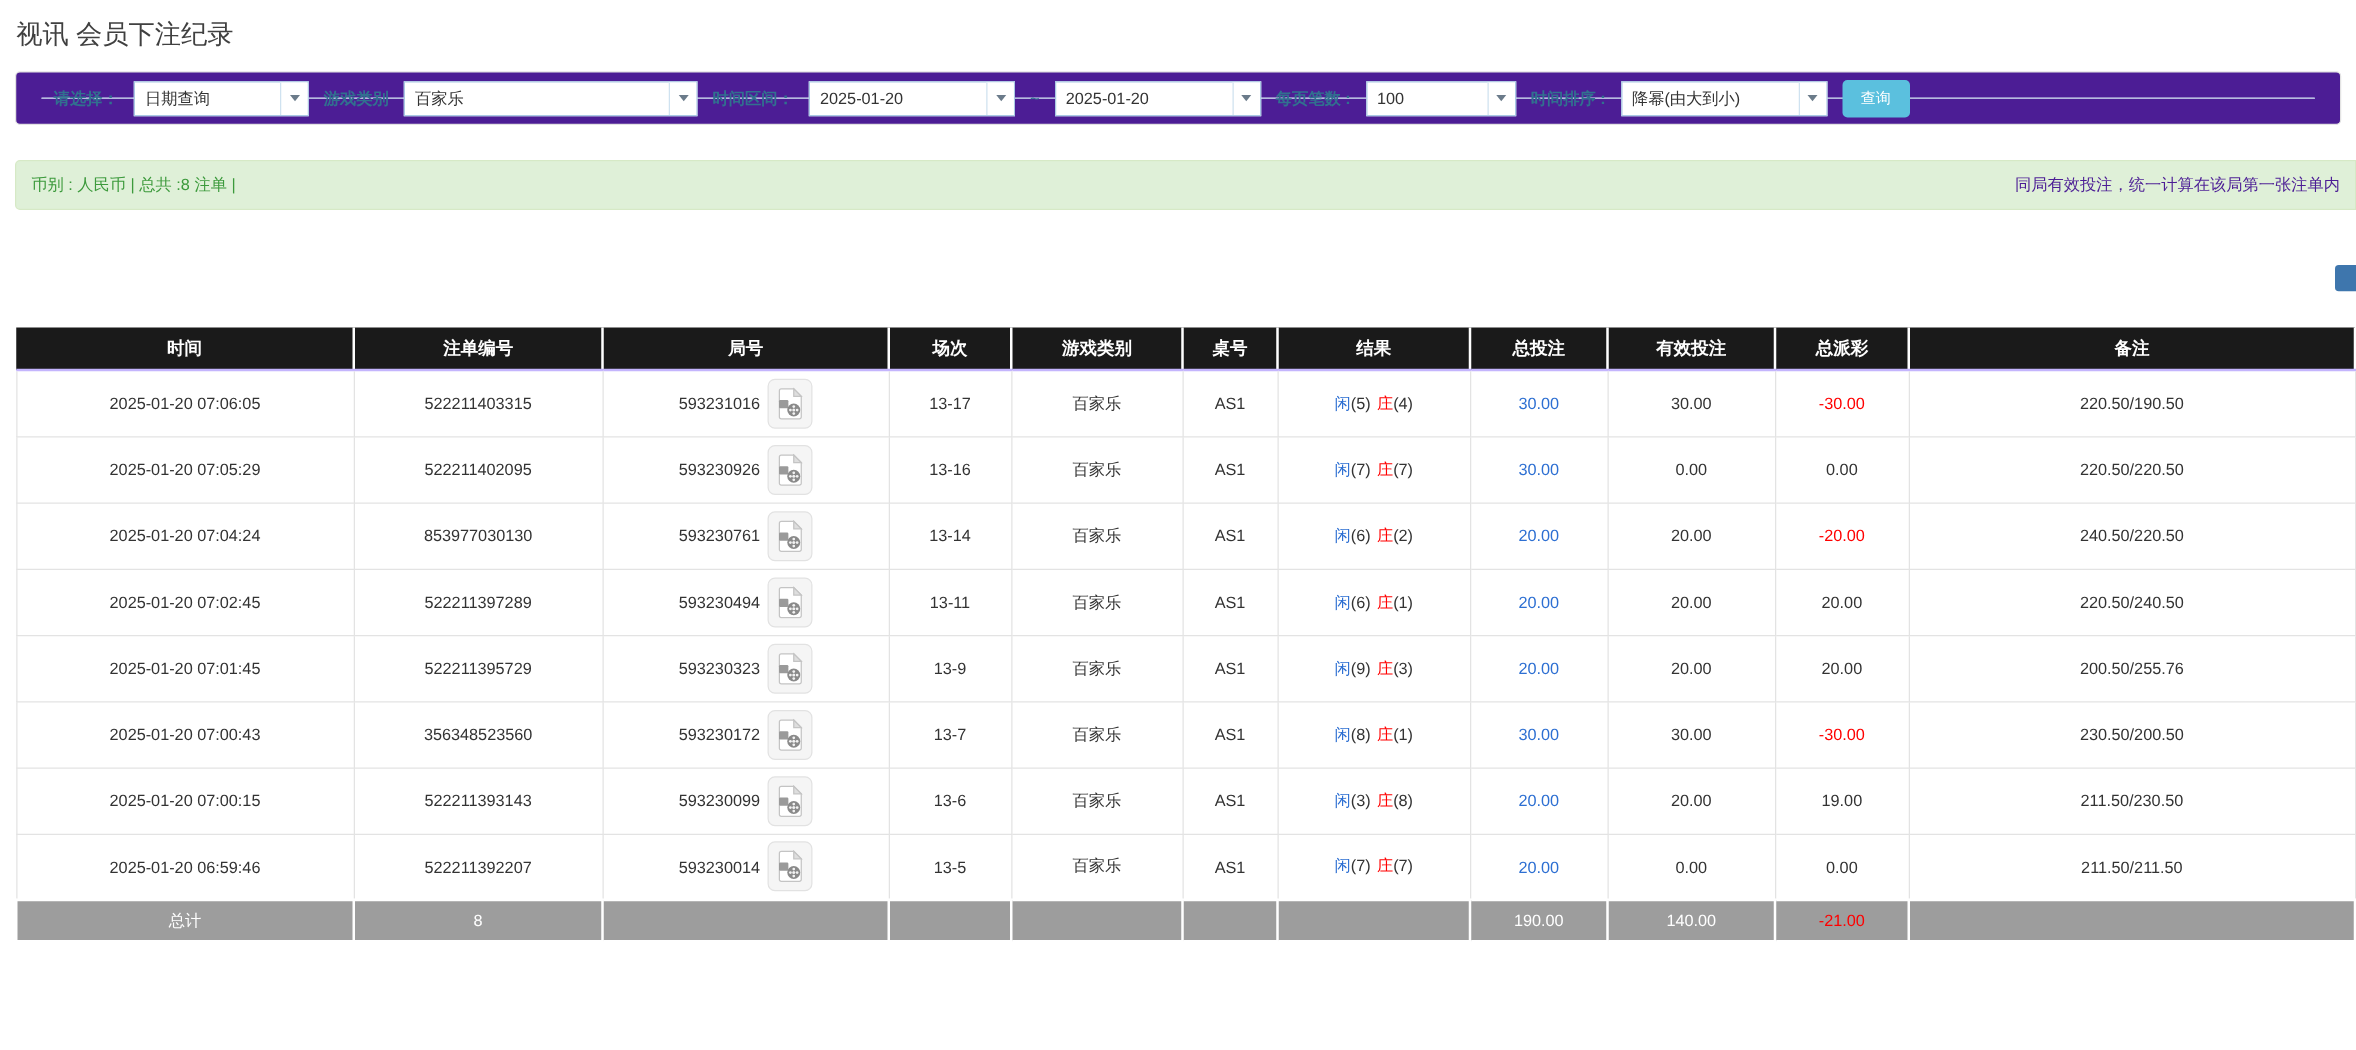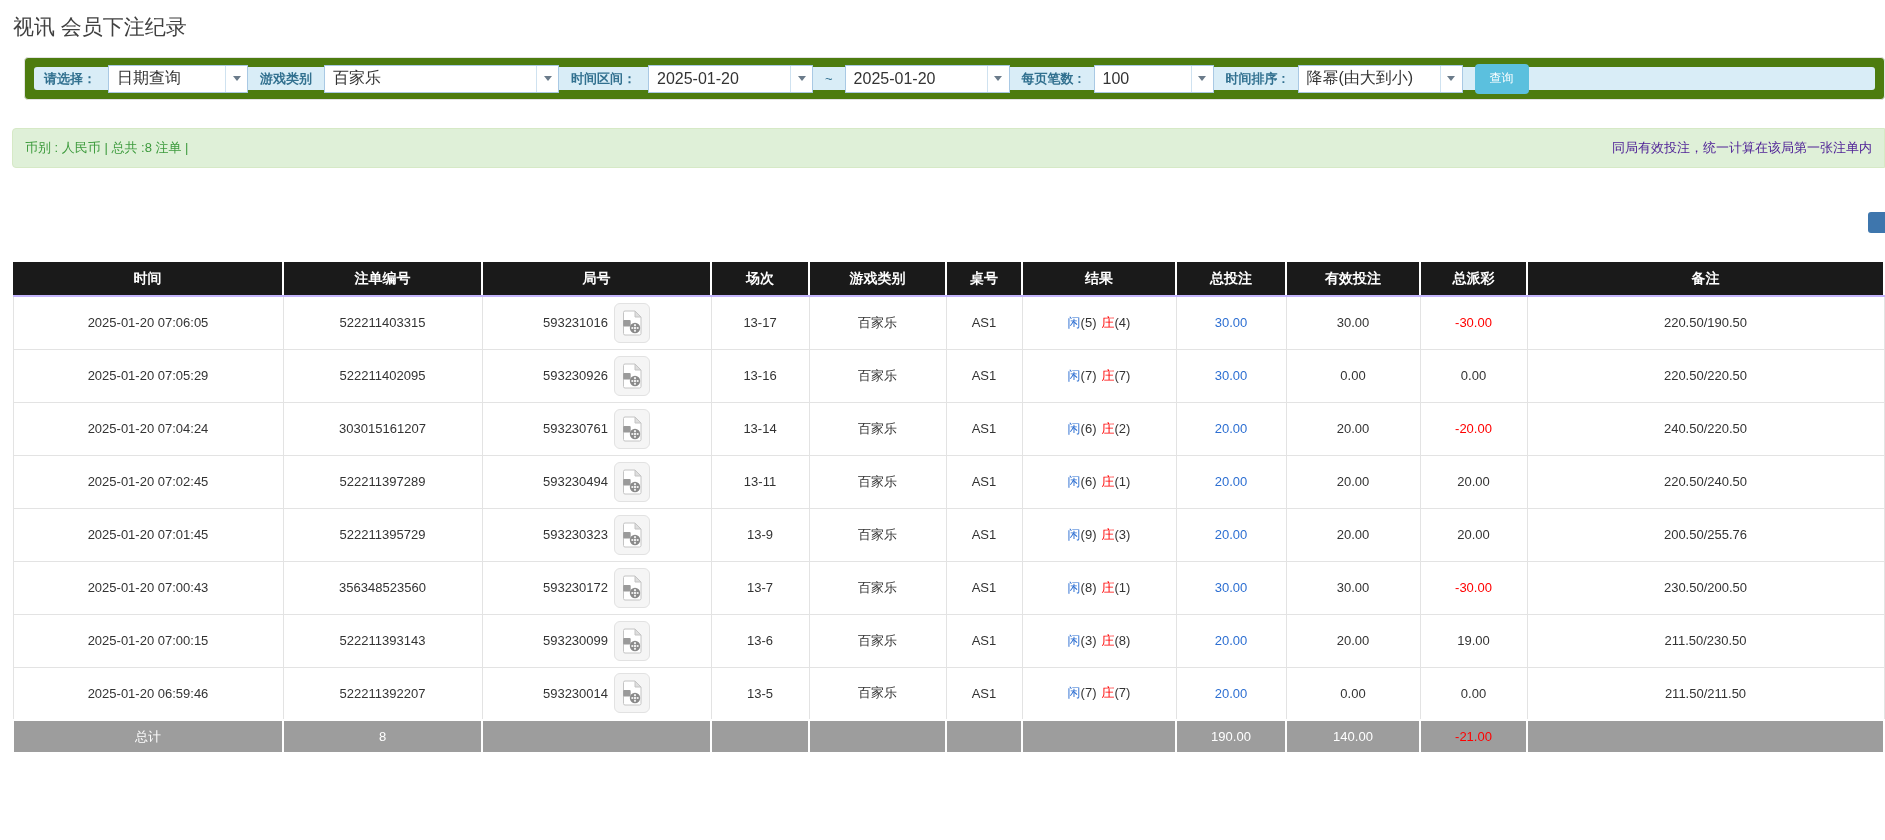--- a/index.html
+++ b/index.html
@@ -2,27 +2,27 @@
 <html style="--accent: #5bc0de; --info-bg: #d9edf7; --success-bg: #dff0d8; --header-bg: #1a1a1a; --footer-bg: #9d9d9d; --link-blue: #2d6fd2;"><head>
 <meta charset="utf-8">
 <style>
   * { box-sizing: border-box; }
   body { margin:0; background:#fff; font-family:"Liberation Sans", sans-serif; }
   .page { position:relative; width:1885px; height:786px; background:#fff; overflow:hidden; }
 
   .page-title { position:absolute; left:13px; top:13px; font-size:21px; color:#404040; }
 
   
-  .filter-panel { position:absolute; left:24px; top:57px; width:1861px; height:43px;
-    border:1px solid #e3e3e3; border-radius:4px; background:#4d7c0f; padding:9px; }
+  .filter-panel { position:absolute; left:12px; top:57px; width:1861px; height:43px;
+    border:1px solid #e3e3e3; border-radius:4px; background:#4c1d95; padding:20px; }
   .filter-bar { background:var(--info-bg); border-radius:3px; height:100%;
     display:flex; align-items:center; padding:0 10px; gap:12px; }
   .flabel { font-size:13px; font-weight:bold; color:#31708f; white-space:nowrap; }
   .combo { display:flex; align-items:stretch; background:#fff; border:1px solid #a9c9e4; height:28px; }
-  .combo .val { font-size:16px; color:#333; padding:0 8px; display:flex; align-items:center; flex:1; overflow:hidden; white-space:nowrap; }
+  .combo .val { font-size:13px; color:#333; padding:0 8px; display:flex; align-items:center; flex:1; overflow:hidden; white-space:nowrap; }
   .combo .arrow-btn { width:22px; border-left:1px solid #cfe2f0; display:flex; align-items:center; justify-content:center; background:#fff; cursor:pointer; }
   .tri { width:0; height:0; border-left:4px solid transparent; border-right:4px solid transparent; border-top:5px solid #6b7b8a; }
   .tilde { font-size:13px; color:#31708f; }
   .search-btn { background:var(--accent); color:#fff; font-size:12px; border:none; border-radius:4px;
     height:30px; padding:0 15px; cursor:pointer; }
 
   
   .summary-bar { position:absolute; left:12px; top:128px; width:1873px; height:40px;
     background:var(--success-bg); border:1px solid #d6e9c6; border-radius:4px 0 0 4px;
     display:flex; align-items:center; justify-content:space-between; padding:0 12px; }
@@ -205,21 +205,21 @@
       <span class="blue">闲</span><span class="result-num">(7)</span><span class="sp"></span><span class="red">庄</span><span class="result-num">(7)</span>
     </td>
     <td><span class="blue">30.00</span></td>
     <td>0.00</td>
     <td>0.00</td>
     <td>220.50/220.50</td>
   </tr>
 
   <tr>
     <td>2025-01-20 07:04:24</td>
-    <td>303015161207</td>
+    <td>853977030130</td>
     <td>
       <span class="round-wrap">
         <span>593230761</span>
         <span class="film-btn">
           <svg width="22" height="26" viewBox="0 0 22 26">
             <path d="M4 1 h10 l6 6 v16.5 a1.5 1.5 0 0 1 -1.5 1.5 h-14.5 a1.5 1.5 0 0 1 -1.5 -1.5 v-21 a1.5 1.5 0 0 1 1.5 -1.5 z" fill="#ffffff" stroke="#c4c4c4"></path>
             <path d="M14 1 l6 6 h-6 z" fill="#dedede" stroke="#c4c4c4"></path>
             <rect x="2.2" y="10" width="7.5" height="6.5" rx="1" fill="#9a9a9a"></rect>
             <circle cx="14" cy="18" r="5.2" fill="#8a8a8a"></circle>
             <circle cx="14" cy="18" r="1.2" fill="#f2f2f2"></circle>

